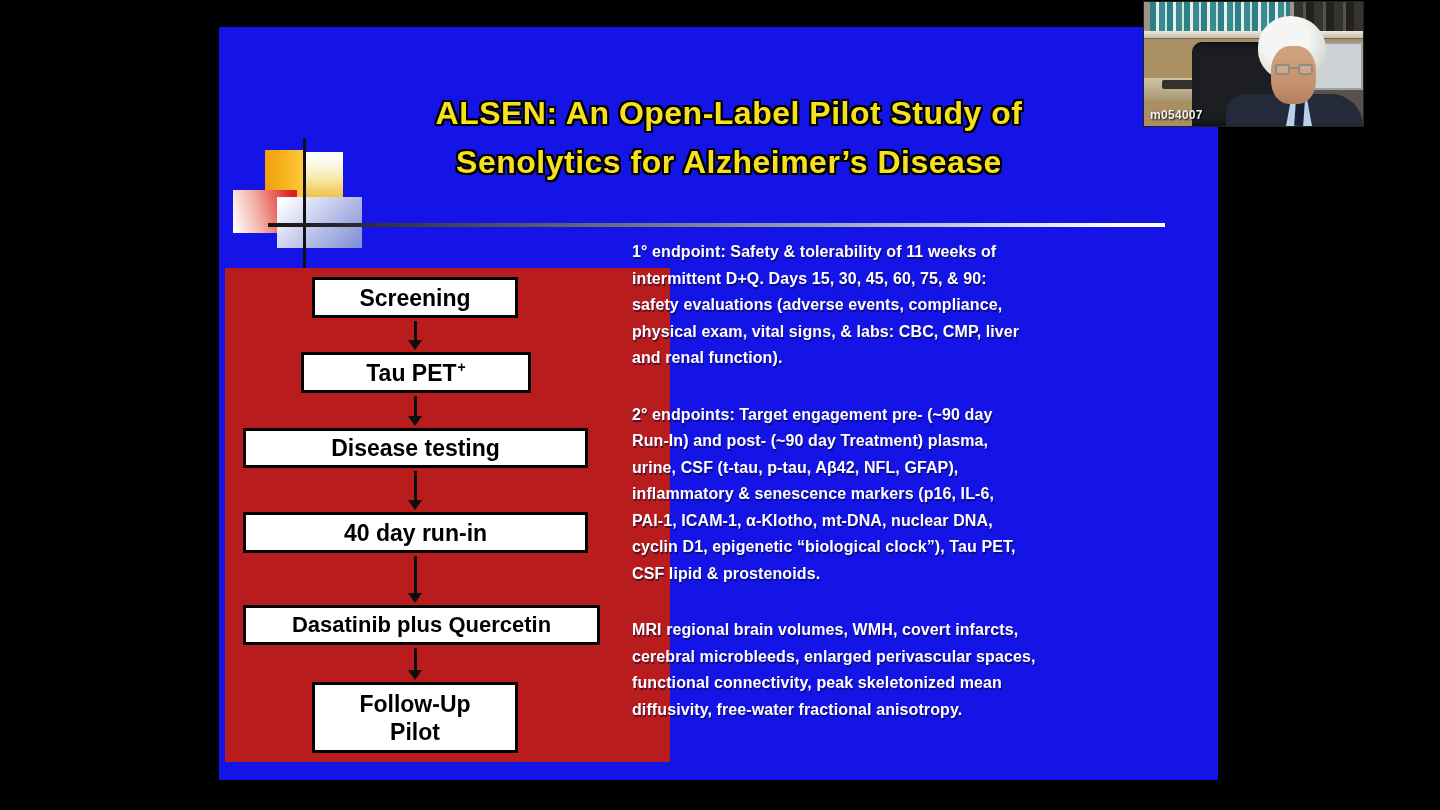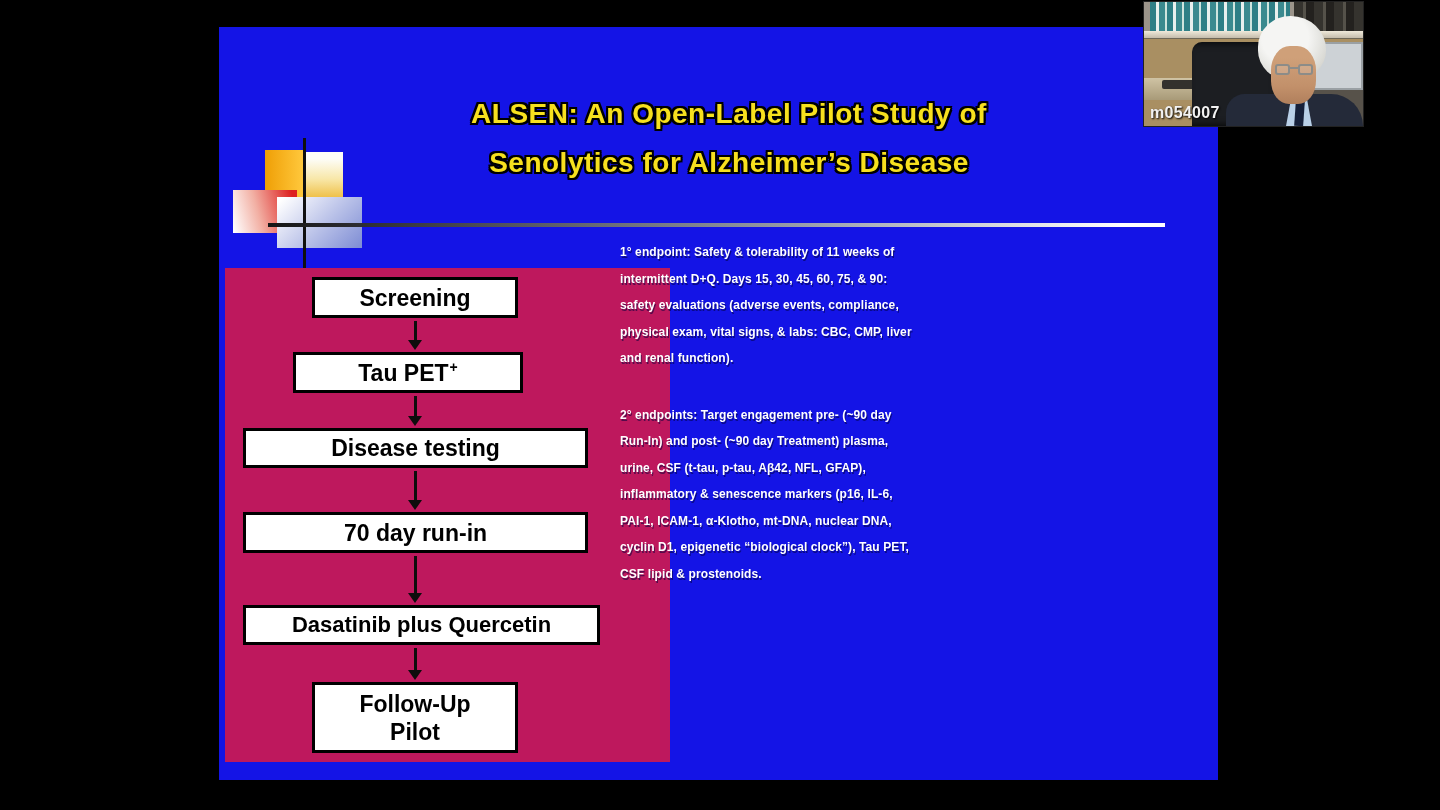--- a/index.html
+++ b/index.html
@@ -9,21 +9,21 @@
   .stage { position:absolute; inset:0; background:#000; }
 
   
   .slide {
     position:absolute; left:219px; top:27px; width:999px; height:753px;
     background:#1414e6; overflow:hidden;
   }
 
   .slide-title {
     position:absolute; left:70px; top:62px; width:880px;
-    text-align:center; font-weight:bold; font-size:28px; line-height:49px;
+    text-align:center; font-weight:bold; font-size:32px; line-height:49px;
     color:#f7e01e; white-space:pre-line; letter-spacing:0.5px;
     text-shadow:2px 2px 0 #000, -2px -2px 0 #000, 2px -2px 0 #000, -2px 2px 0 #000,
                 0 2px 0 #000, 2px 0 0 #000, 0 -2px 0 #000, -2px 0 0 #000;
   }
 
   
   .sq { position:absolute; }
   .sq-orange   { left:46px; top:123px; width:38px; height:47px;
                  background:linear-gradient(90deg,#ef9f06,#ffc83c); }
   .sq-yellow   { left:86px; top:125px; width:38px; height:45px;
@@ -32,30 +32,30 @@
                  background:linear-gradient(75deg,#ffffff 2%,#f2b0a4 40%,#dd2020 92%); }
   .sq-lavender { left:58px; top:170px; width:85px; height:51px;
                  background:linear-gradient(135deg,#ffffff 5%,#b9c1e8 55%,#7d8cd4 100%); }
   .deco-vline  { position:absolute; left:84px; top:111px; width:3px; height:141px; background:#101010; }
   .deco-hline  { position:absolute; left:49px; top:196px; width:897px; height:4px;
                  background:linear-gradient(90deg,#151515,#4f4f5a 25%,#9aa0ab 60%,#ffffff 95%); }
 
   
   .flow-panel {
     position:absolute; left:6px; top:241px; width:445px; height:494px;
-    background:#be185d;
+    background:#b91c1c;
   }
   .flow-box {
     position:absolute; background:#ffffff; border:3px solid #000;
     display:flex; align-items:center; justify-content:center;
     font-weight:bold; font-size:23px; color:#000; text-align:center;
     line-height:28px; white-space:pre-line;
   }
   .fb1 { left:87px;  top:9px;   width:206px; height:41px; }
-  .fb2 { left:68px;  top:84px;  width:230px; height:41px; }
+  .fb2 { left:76px;  top:84px;  width:230px; height:41px; }
   .fb3 { left:18px;  top:160px; width:345px; height:40px; }
   .fb4 { left:18px;  top:244px; width:345px; height:41px; }
   .fb5 { left:18px;  top:337px; width:357px; height:40px; font-size:22px; }
   .fb6 { left:87px;  top:414px; width:206px; height:71px; }
   .flow-box sup { font-size:14px; line-height:10px; margin-left:1px; transform:translateY(-6px); }
 
   .flow-arrow { position:absolute; width:16px; left:182px; }
   .fa1 { top:53px;  height:29px; }
   .fa2 { top:128px; height:30px; }
   .fa3 { top:203px; height:39px; }
@@ -65,22 +65,22 @@
     content:""; position:absolute; left:6.5px; top:0; width:3px; height:calc(100% - 9px); background:#0d0d0d;
   }
   .flow-arrow::after {
     content:""; position:absolute; left:1px; bottom:0; width:0; height:0;
     border-left:7px solid transparent; border-right:7px solid transparent; border-top:10px solid #0d0d0d;
   }
 
   
   .endpoint-text { position:absolute; left:401px; top:212px; width:600px; }
   .endpoint-text p {
-    font-weight:bold; font-size:12px; line-height:26.5px; color:#ffffff;
-    white-space:pre; margin:0 0 30px 0; letter-spacing:0.1px;
+    font-weight:bold; font-size:16px; line-height:26.5px; color:#ffffff;
+    white-space:pre; margin:0 0 30px 12px; letter-spacing:0.1px;
     text-shadow:1px 1.5px 0 rgba(0,0,60,0.55);
   }
 
   
   .webcam {
     position:absolute; left:1144px; top:2px; width:219px; height:124px;
     background:#15120e; overflow:hidden; outline:1px solid #222; z-index:10;
   }
   .cam-shelf { position:absolute; left:0; top:0; width:219px; height:34px; background:#9b948a; }
   .cam-binders { position:absolute; left:6px; top:0; width:140px; height:30px;
@@ -108,21 +108,21 @@
     border:2px solid #8c8c88; border-radius:3px; background:rgba(240,240,240,0.18); }
   .cam-glasses .l1 { left:0; } .cam-glasses .l2 { right:0; }
   .cam-glasses .bridge { position:absolute; left:14px; top:3px; width:10px; height:2px; background:#8c8c88; }
   .cam-suit { position:absolute; left:82px; top:92px; width:137px; height:32px;
     background:#242a39; border-radius:20px 34px 0 0; }
   .cam-shirt { position:absolute; left:142px; top:96px; width:26px; height:28px;
     background:#b9d0e8; clip-path:polygon(20% 0,80% 0,100% 100%,0 100%); }
   .cam-tie { position:absolute; left:151px; top:99px; width:9px; height:25px;
     background:#16203a; transform:rotate(4deg); }
   .cam-label {
-    position:absolute; left:6px; bottom:4px; font-size:16px; font-weight:bold;
+    position:absolute; left:6px; bottom:4px; font-size:12px; font-weight:bold;
     color:#f2f2f2; text-shadow:1px 1px 2px #000; letter-spacing:0.3px;
   }
 </style>
 </head>
 <body>
 
 <div class="stage">
 
   <div class="slide">
 
@@ -148,21 +148,21 @@
         <span>Tau PET</span><sup>+</sup>
       </div>
       <div class="flow-arrow fa2"></div>
 
       <div class="flow-box fb3">
         <span>Disease testing</span>
       </div>
       <div class="flow-arrow fa3"></div>
 
       <div class="flow-box fb4">
-        <span>70 day run-in</span>
+        <span>40 day run-in</span>
       </div>
       <div class="flow-arrow fa4"></div>
 
       <div class="flow-box fb5">
         <span>Dasatinib plus Quercetin</span>
       </div>
       <div class="flow-arrow fa5"></div>
 
       <div class="flow-box fb6">
         <span>Follow-Up
@@ -176,20 +176,24 @@
 safety evaluations (adverse events, compliance,
 physical exam, vital signs, &amp; labs: CBC, CMP, liver
 and renal function).</p>
       <p>2° endpoints: Target engagement pre- (~90 day
 Run-In) and post- (~90 day Treatment) plasma,
 urine, CSF (t-tau, p-tau, Aβ42, NFL, GFAP),
 inflammatory &amp; senescence markers (p16, IL-6,
 PAI-1, ICAM-1, α-Klotho, mt-DNA, nuclear DNA,
 cyclin D1, epigenetic “biological clock”), Tau PET,
 CSF lipid &amp; prostenoids.</p>
+      <p>MRI regional brain volumes, WMH, covert infarcts,
+cerebral microbleeds, enlarged perivascular spaces,
+functional connectivity, peak skeletonized mean
+diffusivity, free-water fractional anisotropy.</p>
     </div>
 
   </div>
 
   <div class="webcam">
     <div class="cam-shelf">
       <div class="cam-binders"></div>
       <div class="cam-books"></div>
     </div>
     <div class="cam-wall"></div>

